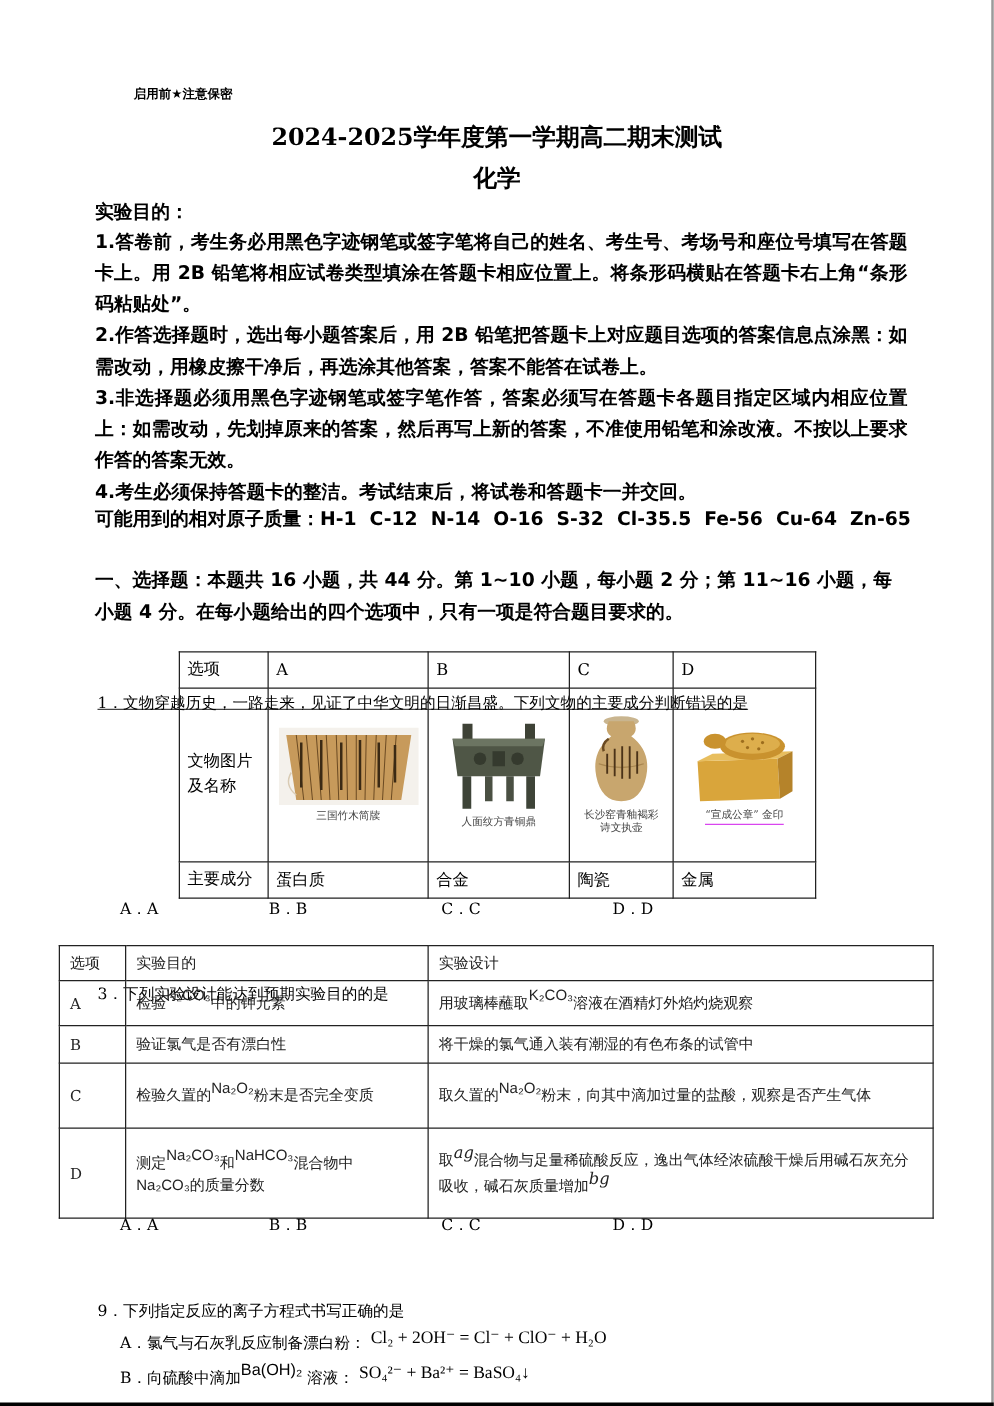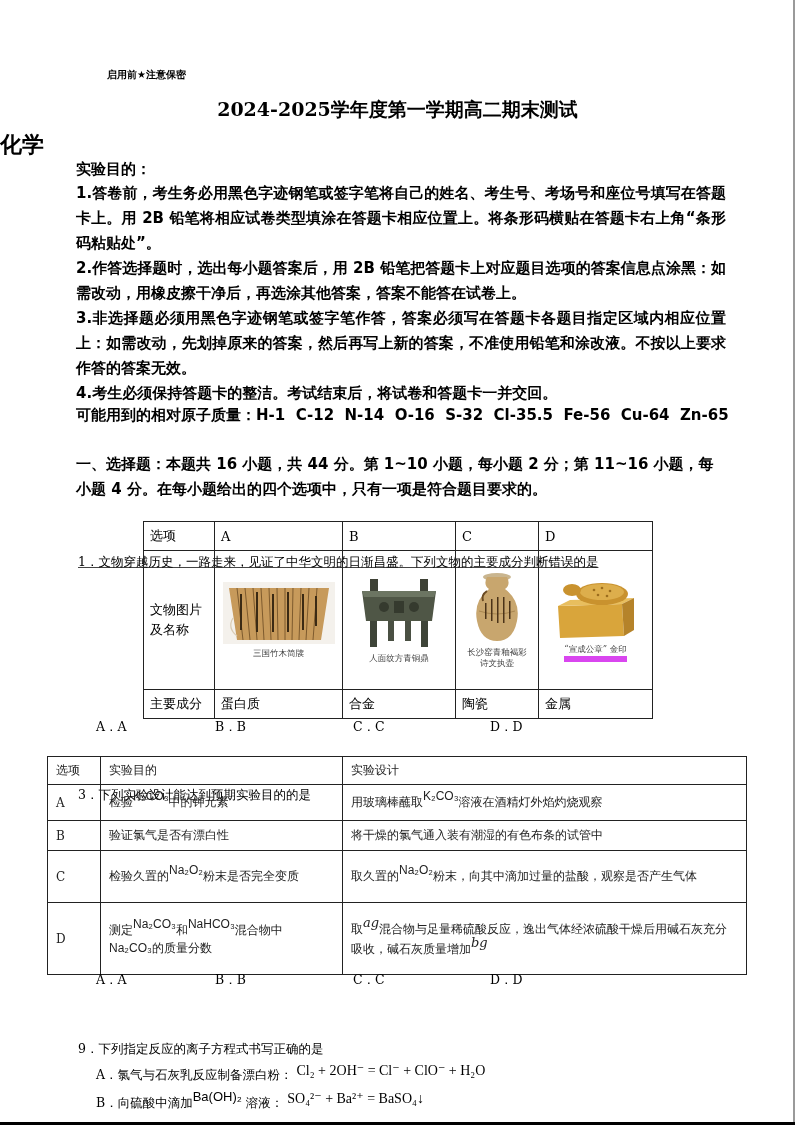--- a/index.html
+++ b/index.html
@@ -4,21 +4,21 @@
 <style>
   html, body { margin: 0; padding: 0; background: #ffffff; }
   body { width: 795px; height: 1125px; position: relative; overflow: hidden; color: #000; }
   .page-border-right { position: absolute; left: 793px; top: 0; width: 2px; height: 1125px; background: #9a9a9a; }
   .page-border-bottom { position: absolute; left: 0; top: 1122px; width: 795px; height: 3px; background: #000; }
 
   .abs { position: absolute; white-space: nowrap; }
 
   .secret { left: 76px; top: 68px; font-size: 10px; font-weight: bold; font-family: "DejaVu Sans", sans-serif; margin-left: 31px; }
   .title { left: 0; width: 795px; text-align: center; top: 97px; font-size: 19px; font-weight: bold; font-family: "DejaVu Serif", serif; }
-  .subject { left: 0; width: 795px; top: 130px; font-size: 22px; font-weight: bold; font-family: Liberation Sans, sans-serif; }
+  .subject { left: 0; width: 795px; text-align: center; top: 130px; font-size: 19px; font-weight: bold; font-family: Liberation Sans, sans-serif; }
   .notes-heading { left: 76px; top: 160px; font-size: 15px; font-weight: bold; font-family: "DejaVu Sans", sans-serif; }
 
   .notes { position: absolute; left: 76px; top: 181px; width: 650px; font-size: 15px; line-height: 25px; font-weight: bold; font-family: "DejaVu Sans", sans-serif; }
   .notes p { margin: 0; text-align: justify; text-align-last: left; }
   .notes .masses { margin-top: -3px; }
 
   .section-head { position: absolute; left: 76px; top: 452px; width: 650px; font-size: 15px; line-height: 25px; font-weight: bold; font-family: "DejaVu Sans", sans-serif; }
 
   .q { position: absolute; font-size: 12.5px; font-family: "DejaVu Serif", "Liberation Serif", serif; white-space: nowrap; margin-top: 48px; }
   .q1 { left: 78px; top: 506px; text-decoration: underline; text-decoration-color: #444; }
@@ -28,21 +28,21 @@
   
   table { border-collapse: collapse; position: absolute; padding-left: 44px; }
   .t1 { left: 143px; top: 521px; width: 510px; font-family: "DejaVu Serif", serif; font-size: 13px; }
   .t1 td { border: 1.5px solid #222; padding: 0 6px; vertical-align: middle; }
   .t1 .hdr td { height: 28px; }
   .t1 .img-row td { height: 138px; }
   .t1 .main-row td { height: 28px; }
   .t1 .label-col { width: 58px; line-height: 20px; }
   .artifact { display: flex; flex-direction: column; align-items: center; justify-content: center; }
   .artifact-caption { font-size: 8.5px; color: #444; text-align: center; line-height: 11px; margin-top: 4px; }
-  .caption-underline { border-bottom: 6px solid #d946ef; padding-bottom: 1px; }
+  .caption-underline { border-bottom: 1px solid #d946ef; padding-bottom: 1px; }
 
   .choices { position: absolute; font-size: 12.5px; font-family: "DejaVu Serif", serif; }
   .choice { position: absolute; white-space: nowrap; }
 
   
   .t2 { left: 47px; top: 756px; width: 700px; font-family: "DejaVu Serif", serif; font-size: 12px; }
   .t2 td { border: 1.5px solid #222; padding: 0 8px; vertical-align: middle; color: #222; }
   .t2 .c0 { width: 36px; }
   .t2 .c1 { width: 225px; }
   .chem { font-family: "Liberation Sans", "DejaVu Sans", sans-serif; font-size: 12px; position: relative; top: -6px; }

